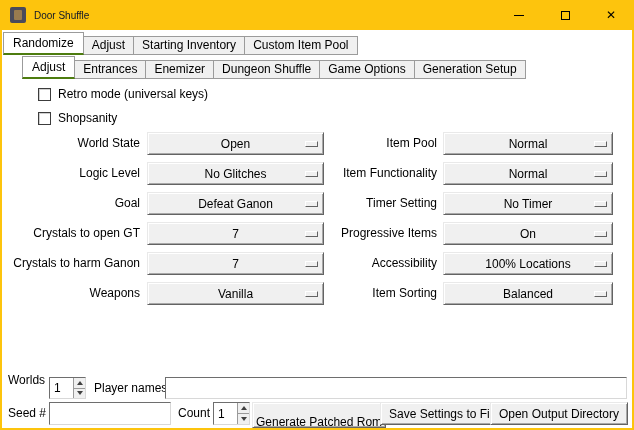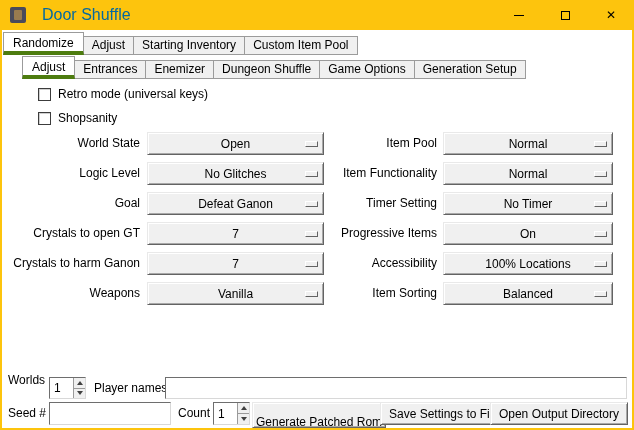--- a/index.html
+++ b/index.html
@@ -5,34 +5,34 @@
   * { margin:0; padding:0; box-sizing:border-box; }
   html,body { width:634px; height:430px; overflow:hidden; }
   body { font-family:"Liberation Sans", sans-serif; font-size:12px; color:#000; }
 
   .window { position:relative; width:634px; height:430px; background:#fdc40d; }
 
   
   .titlebar { position:absolute; top:0; left:0; right:0; height:30px; display:flex; align-items:center; }
   .app-icon { width:16px; height:16px; margin-left:10px; background:#4a4a5a; border-radius:2px; position:relative; flex:none; }
   .app-icon:after { content:""; position:absolute; left:4px; top:3px; width:8px; height:10px; background:#9a7b4f; border-radius:1px; }
-  .title-text { margin-left:16px; font-size:16px; color:#0369a1; white-space:nowrap; }
+  .title-text { margin-left:8px; font-size:10px; color:#0f172a; white-space:nowrap; }
   .win-controls { position:absolute; right:0; top:0; height:30px; display:flex; }
   .win-btn { width:46px; height:30px; display:flex; align-items:center; justify-content:center; cursor:default; }
   .min-glyph { width:10px; height:1px; background:#000; display:block; }
   .max-glyph { width:9px; height:9px; border:1px solid #000; display:block; }
   .close-glyph { font-size:12px; line-height:12px; color:#000; }
 
   
   .content { position:absolute; top:30px; left:2px; width:630px; height:398px; background:#fff; }
 
   
   .tabs { position:absolute; display:flex; align-items:flex-end; height:23px; }
   .tab { height:19px; line-height:17px; padding:0 8px; background:#f0f0f0; border:1px solid #9b9b9b; margin-right:-1px; white-space:nowrap; cursor:default; }
-  .tab.active { height:23px; line-height:21px; padding:0 9px; background:#fff; border-bottom:4px solid #4d7c0f; position:relative; z-index:2; }
+  .tab.active { height:23px; line-height:21px; padding:0 9px; background:#fff; border-bottom:2px solid #4d7c0f; position:relative; z-index:2; }
 
   
   .check-row { position:absolute; left:36px; height:14px; display:flex; align-items:center; cursor:default; }
   .cb-box { width:13px; height:13px; background:#fff; border:1px solid #3c3c3c; box-shadow: inset 1px 1px 0 #cfcfcf; flex:none; }
   .cb-label { margin-left:7px; line-height:14px; white-space:nowrap; }
 
   
   .flabel { position:absolute; height:23px; line-height:23px; white-space:nowrap; }
   .flabel.left  { left:0;  width:138px; text-align:right; }
   .flabel.right { left:295px; width:140px; text-align:right; }

